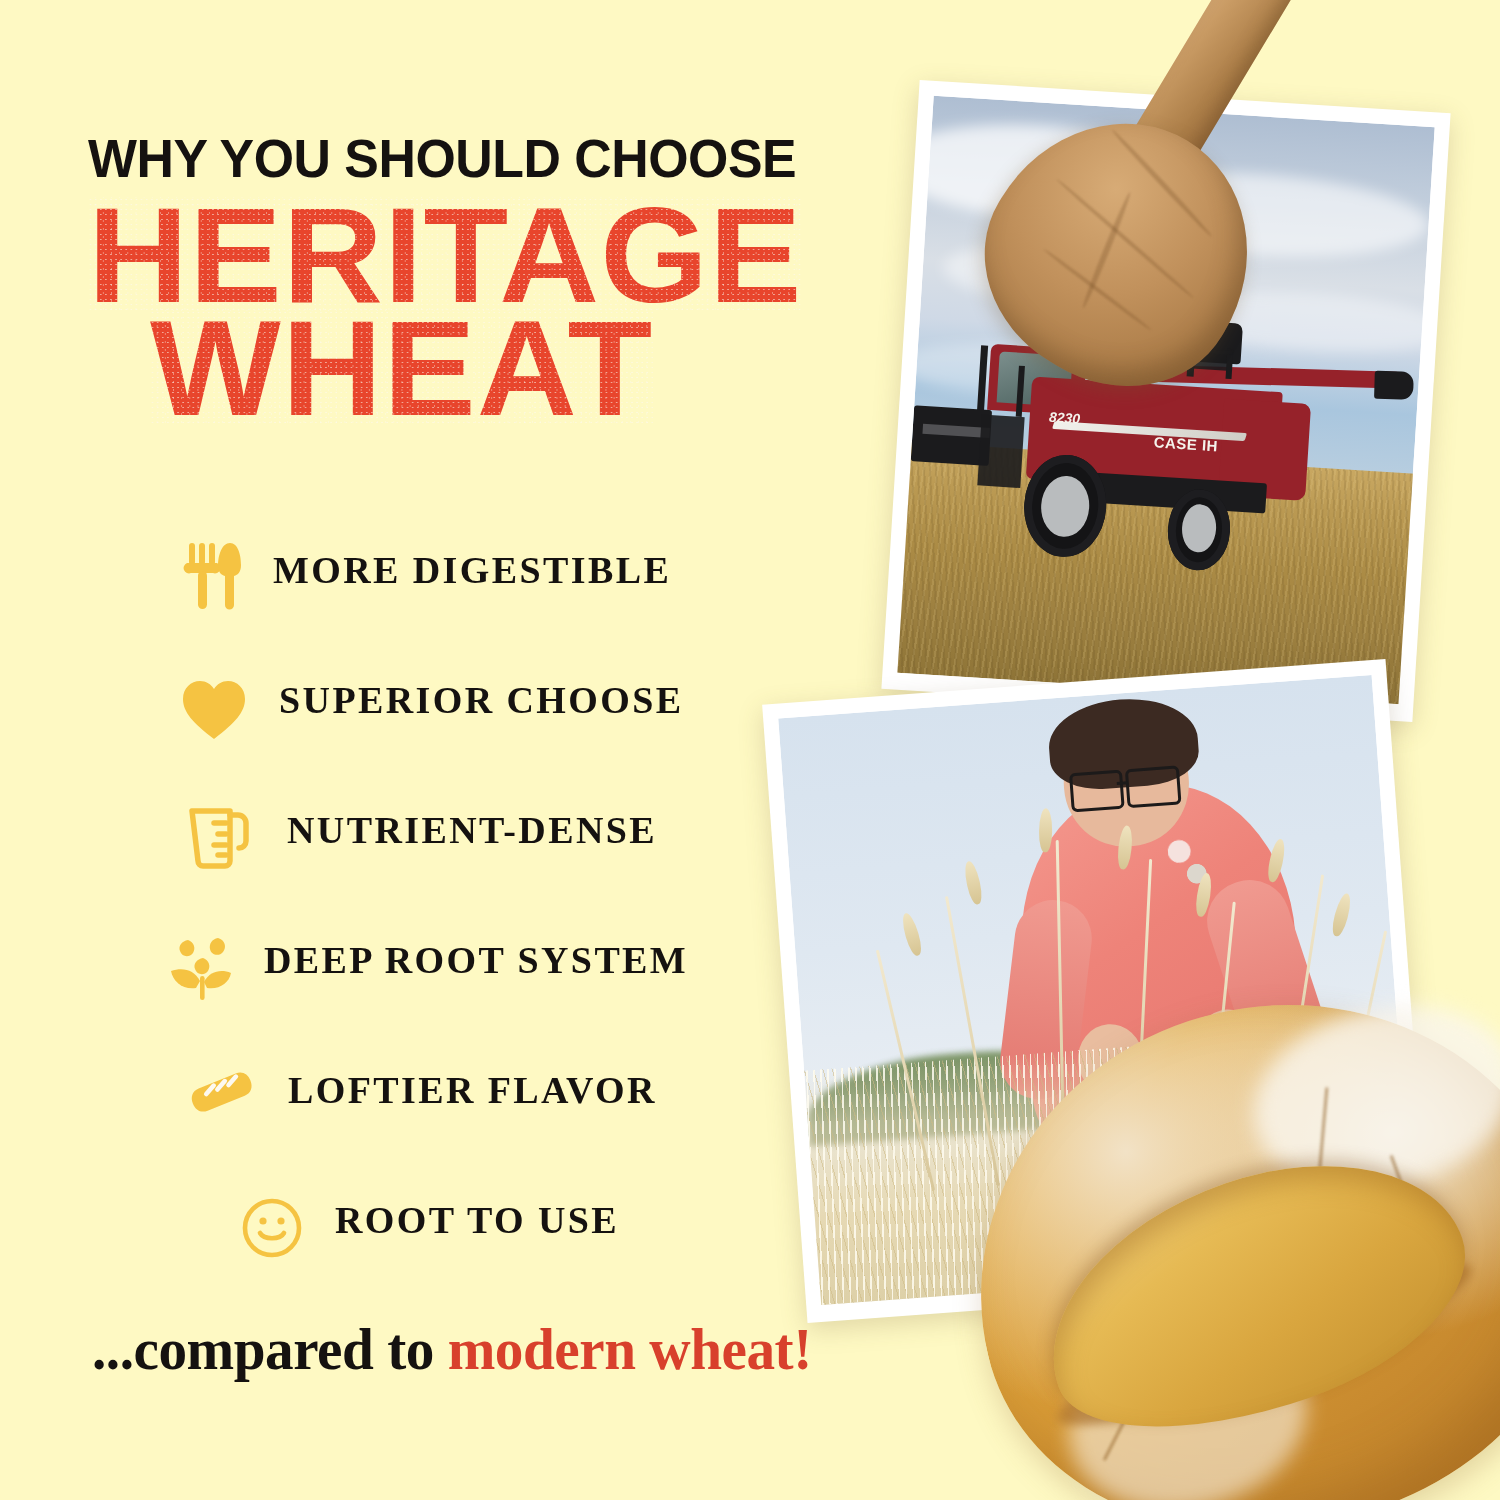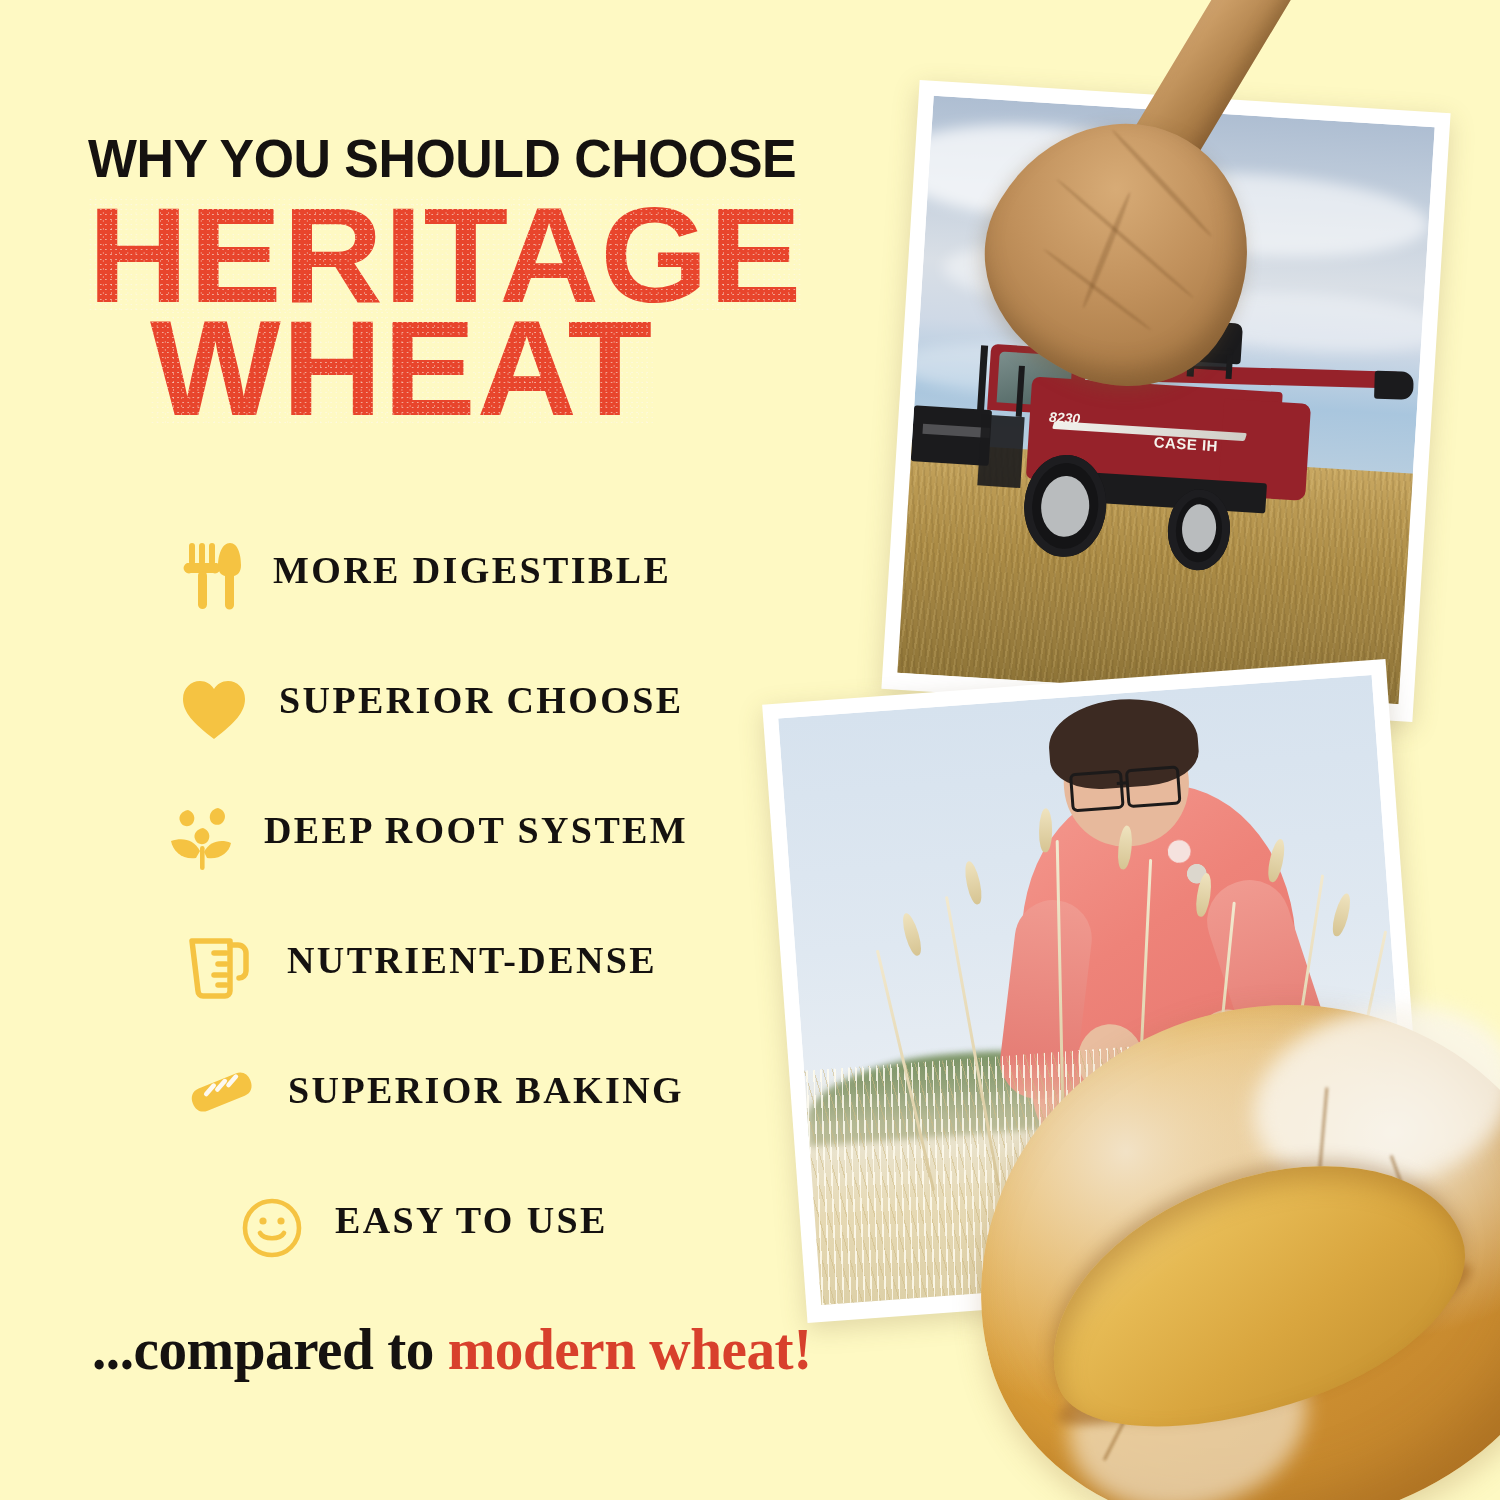--- a/index.html
+++ b/index.html
@@ -218,80 +218,80 @@
 
       <div class="feat r2">
         <span class="ico">
           <svg width="66" height="62" viewBox="0 0 66 62">
             <path fill="#F5C342" d="M33 60 C12 44 2 33 2 20 C2 9 10 2 19 2 c6 0 11 3 14 8 c3 -5 8 -8 14 -8 c9 0 17 7 17 18 c0 13 -10 24 -31 40 z"></path>
           </svg>
         </span>
         <span class="lbl">SUPERIOR CHOOSE</span>
       </div>
 
+      <div class="feat r3">
+        <span class="ico">
+          <svg width="68" height="66" viewBox="0 0 68 66">
+            <g fill="none" stroke="#F5C342" stroke-width="5.5" stroke-linecap="round" stroke-linejoin="round">
+              <path d="M8 6 h38 v50 a5 5 0 0 1 -5 5 h-22 a5 5 0 0 1 -5 -5 z"></path>
+              <path d="M46 10 h8 a8 8 0 0 1 8 8 v18 a7 7 0 0 1 -7 7"></path>
+              <path d="M30 18 h12"></path>
+              <path d="M34 29 h8"></path>
+              <path d="M30 40 h12"></path>
+              <path d="M34 50 h8"></path>
+            </g>
+          </svg>
+        </span>
+        <span class="lbl">NUTRIENT-DENSE</span>
+      </div>
+
       <div class="feat r4">
         <span class="ico">
           <svg width="76" height="68" viewBox="0 0 76 68">
             <g fill="#F5C342">
               <path d="M24 6 c6 2 8 8 5 13 c-4 5 -11 4 -13 -2 c-2 -5 2 -10 8 -11 z"></path>
               <path d="M54 4 c7 2 9 9 5 14 c-4 5 -12 3 -13 -3 c-1 -5 2 -10 8 -11 z"></path>
               <path d="M39 24 c6 2 8 8 5 13 c-4 5 -11 4 -13 -2 c-2 -5 2 -10 8 -11 z"></path>
               <path d="M36 47 c-6 -12 -18 -14 -29 -10 c2 11 12 19 25 17 z"></path>
               <path d="M40 48 c6 -11 17 -13 27 -9 c-2 10 -12 17 -24 15 z"></path>
               <rect x="36" y="42" width="4.6" height="24" rx="2.3"></rect>
             </g>
           </svg>
         </span>
         <span class="lbl">DEEP ROOT SYSTEM</span>
       </div>
 
-      <div class="feat r3">
-        <span class="ico">
-          <svg width="68" height="66" viewBox="0 0 68 66">
-            <g fill="none" stroke="#F5C342" stroke-width="5.5" stroke-linecap="round" stroke-linejoin="round">
-              <path d="M8 6 h38 v50 a5 5 0 0 1 -5 5 h-22 a5 5 0 0 1 -5 -5 z"></path>
-              <path d="M46 10 h8 a8 8 0 0 1 8 8 v18 a7 7 0 0 1 -7 7"></path>
-              <path d="M30 18 h12"></path>
-              <path d="M34 29 h8"></path>
-              <path d="M30 40 h12"></path>
-              <path d="M34 50 h8"></path>
-            </g>
-          </svg>
-        </span>
-        <span class="lbl">NUTRIENT-DENSE</span>
-      </div>
-
       <div class="feat r5">
         <span class="ico">
           <svg width="66" height="64" viewBox="0 0 66 64">
             <g transform="rotate(-22 33 32)">
               <path fill="#F5C342" d="M14 14 h40 c7 0 11 5 11 12 s-4 12 -11 12 h-40 c-7 0 -11 -5 -11 -12 s4 -12 11 -12 z"></path>
               <g stroke="#FDF9F0" stroke-width="4.6" stroke-linecap="round">
                 <path d="M19 22 l10 -5"></path>
                 <path d="M31 22 l10 -5"></path>
                 <path d="M43 22 l10 -5"></path>
               </g>
             </g>
           </svg>
         </span>
-        <span class="lbl">SUPERIOR BAKING</span>
+        <span class="lbl">LOFTIER FLAVOR</span>
       </div>
 
       <div class="feat r6">
         <span class="ico">
           <svg width="62" height="62" viewBox="0 0 62 62">
             <g fill="none" stroke="#F5C342" stroke-width="4.6" stroke-linecap="round">
               <circle cx="31" cy="31" r="27"></circle>
               <path d="M19 36 c4 7 20 7 24 0"></path>
             </g>
             <circle cx="22" cy="24" r="3.6" fill="#F5C342"></circle>
             <circle cx="40" cy="24" r="3.6" fill="#F5C342"></circle>
           </svg>
         </span>
-        <span class="lbl">EASY TO USE</span>
+        <span class="lbl">ROOT TO USE</span>
       </div>
 
     </div>
 
     <div id="tagline">
       <span>...compared to </span><span class="hl">modern wheat!</span>
     </div>
 
   </div>
 

